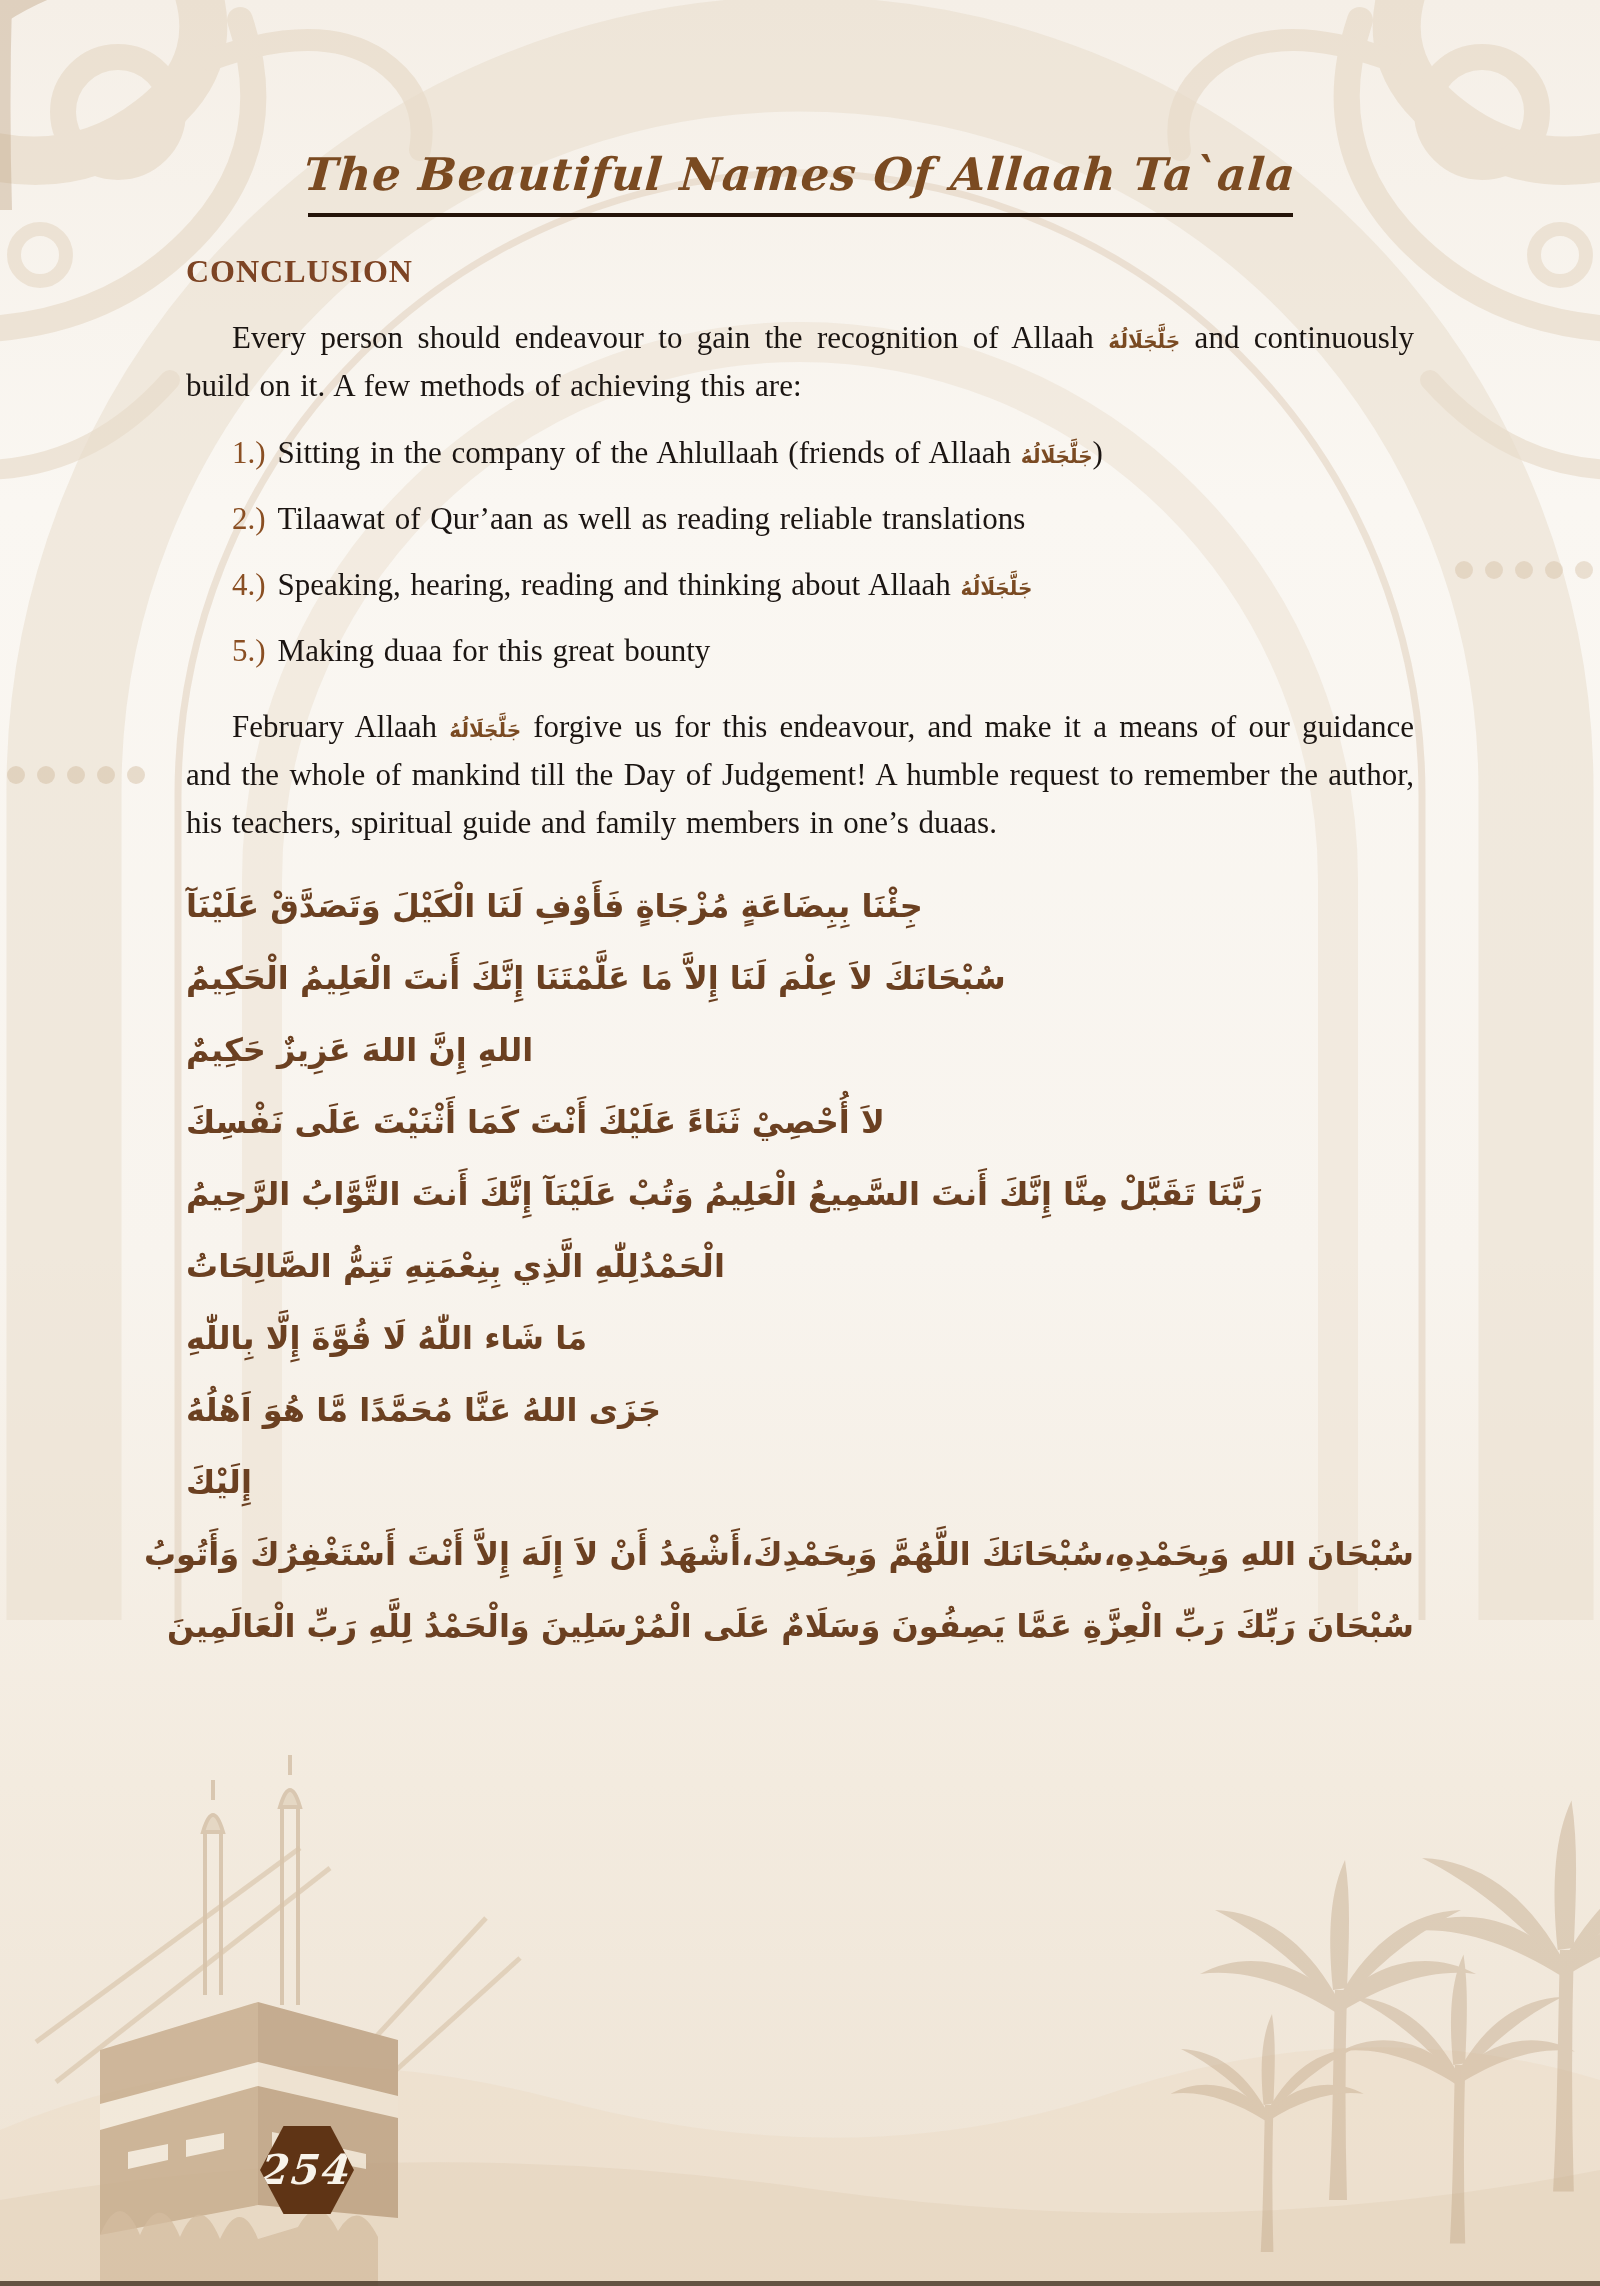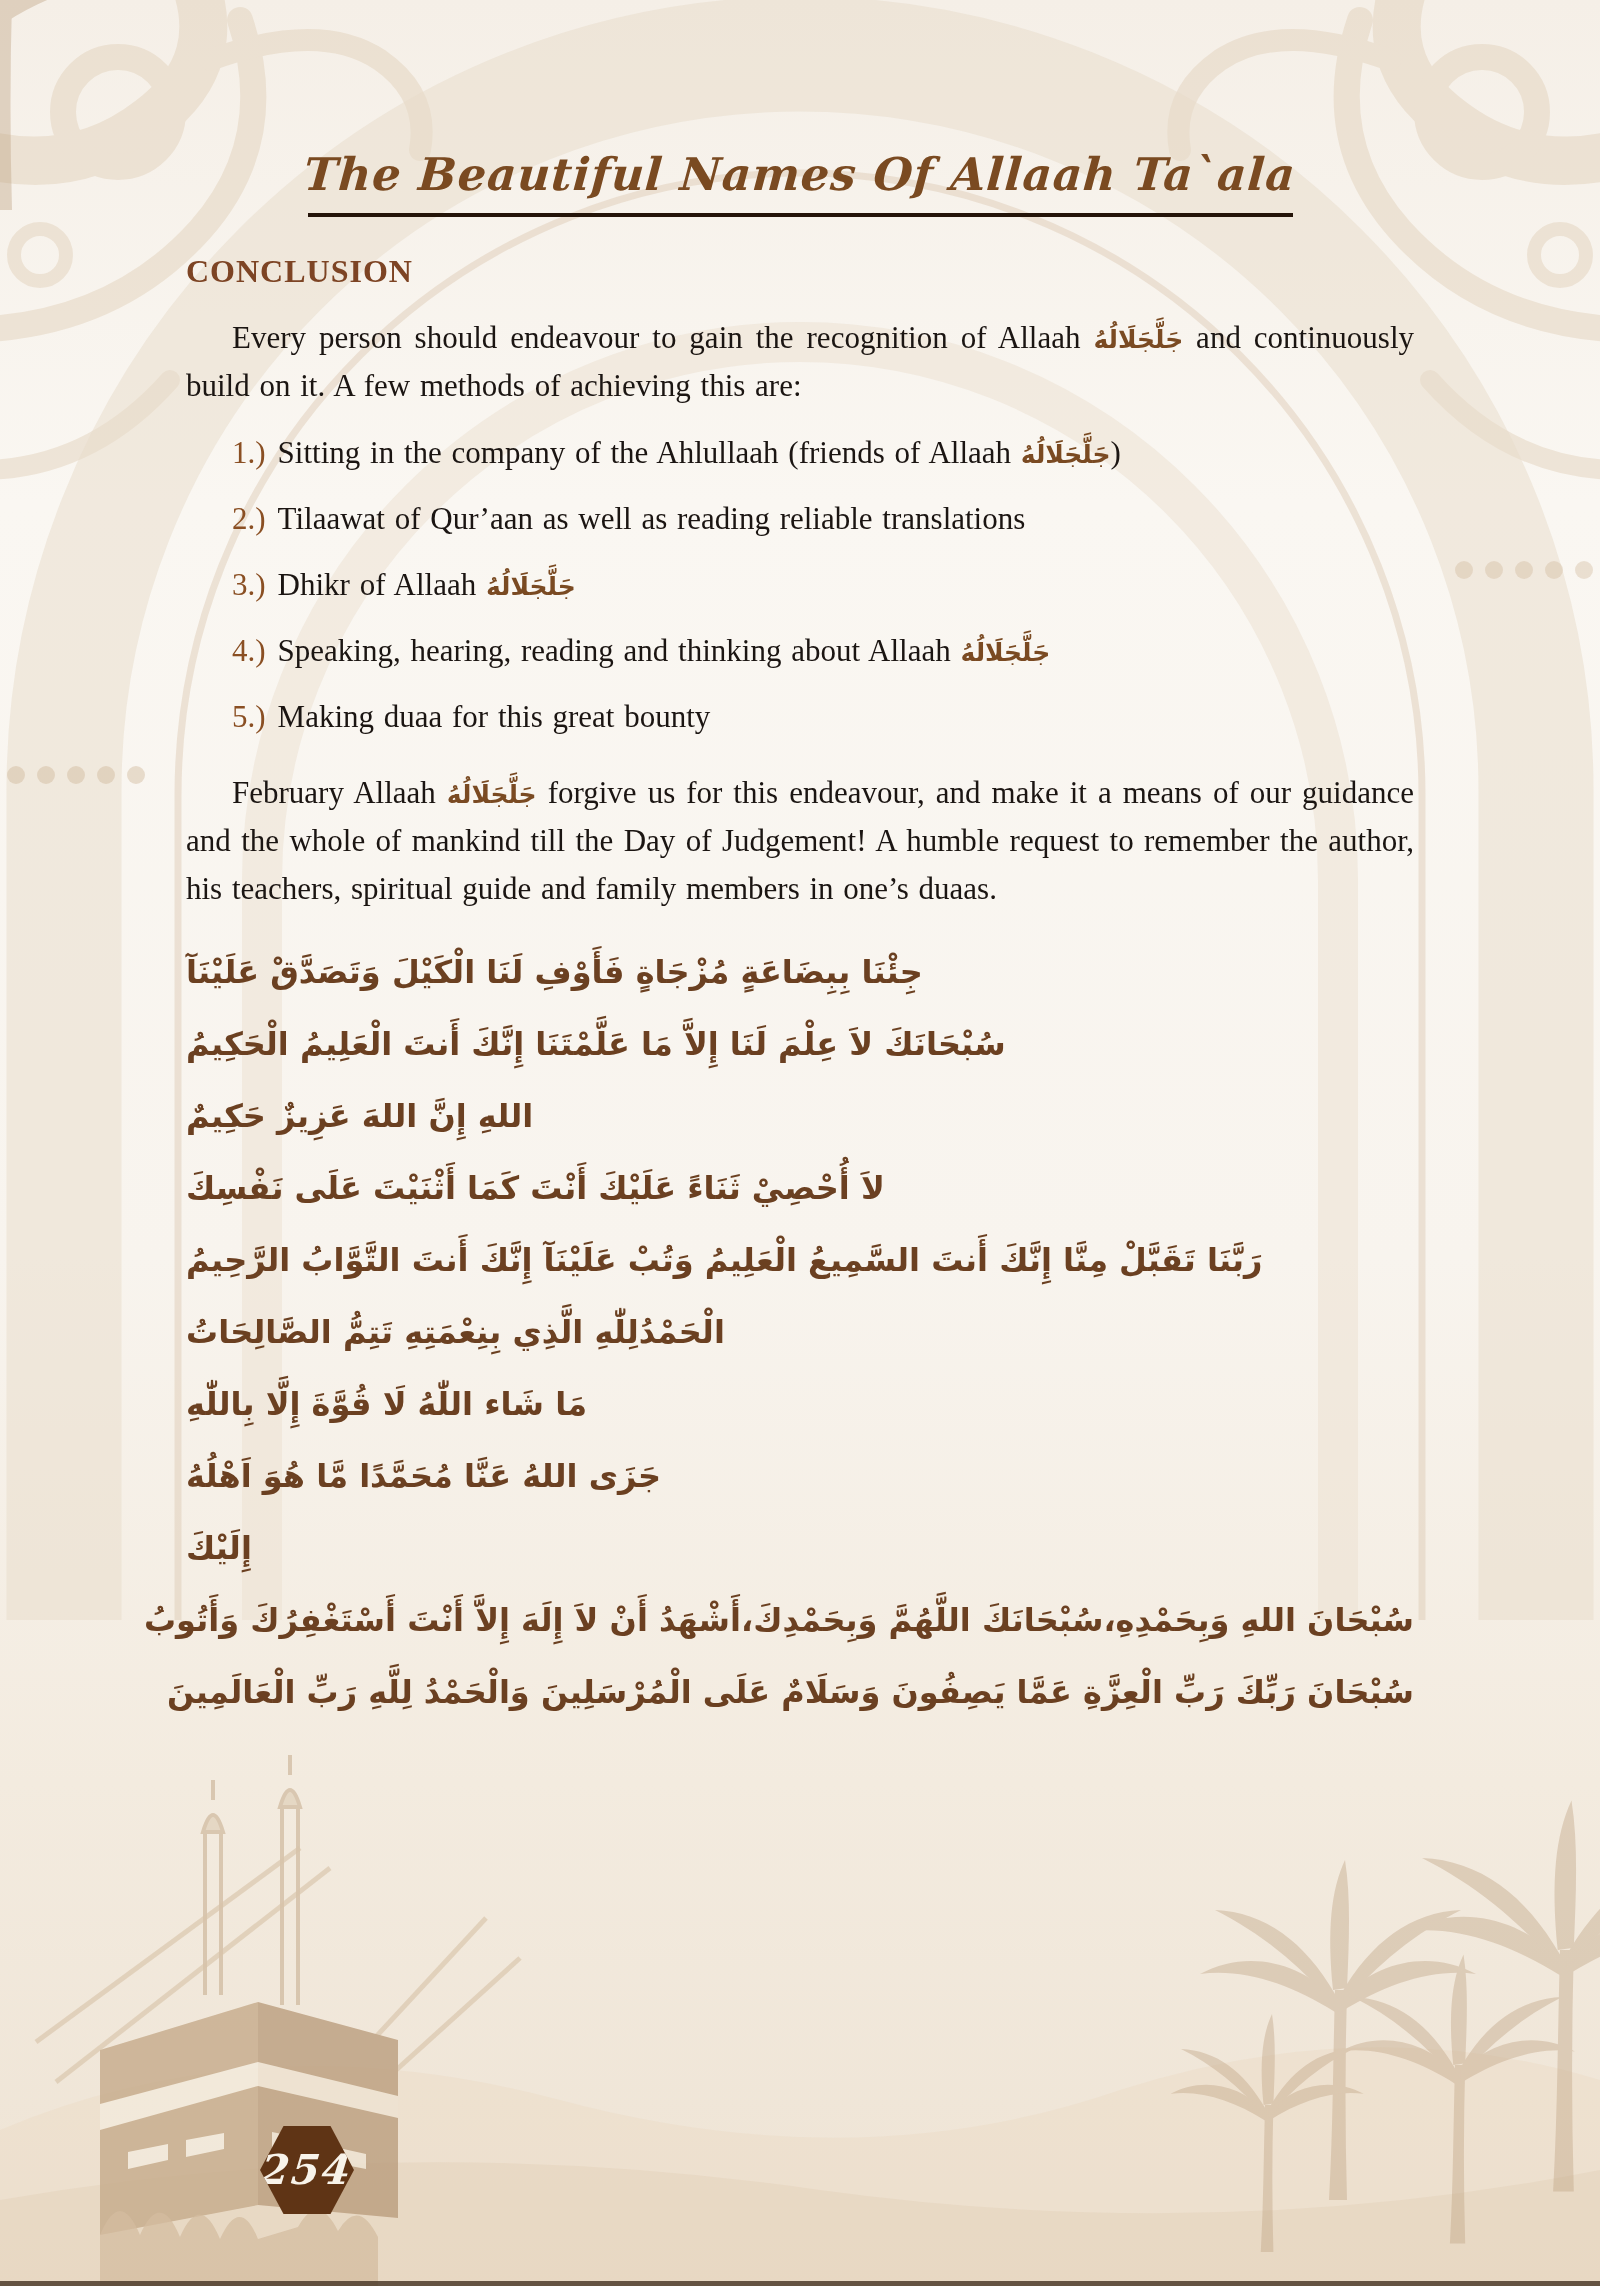--- a/index.html
+++ b/index.html
@@ -19,21 +19,21 @@
     margin:36px 0 0;text-align:left;font-size:32px;font-weight:bold;
     color:#7d4424;letter-spacing:1px;
   }
   .body-text{
     margin:0;font-size:31px;line-height:1.55;color:#1b1512;
     text-align:justify;word-spacing:2px;
   }
   .indent{text-indent:46px;}
   .intro{margin-top:24px;}
   .closing{margin-top:28px;}
-  .hon{color:#7a4a22;font-family:"DejaVu Sans",sans-serif;font-size:25px;font-weight:bold;}
+  .hon{color:#7a4a22;font-family:"DejaVu Sans",sans-serif;font-size:20px;font-weight:bold;}
   .num{color:#8a4f23;margin-right:12px;}
   .list{margin-top:19px;}
   .list-item{margin-top:18px;}
   .arabic{
     margin-top:36px;direction:rtl;text-align:left;color:#6b4021;
     font-family:"DejaVu Sans",sans-serif;font-weight:bold;
   }
   .ar{font-size:32px;line-height:46px;margin:26px 0;white-space:nowrap;}
   .badge{
     position:absolute;left:260px;top:2126px;width:94px;height:88px;
@@ -135,21 +135,20 @@
   <div class="content">
     <h1 class="title">The Beautiful Names Of Allaah Ta`ala</h1>
     <div class="rule"></div>
     <h2 class="heading">CONCLUSION</h2>
 
     <p class="body-text indent intro"><span>Every person should endeavour to gain the recognition of Allaah </span><span class="hon">جَلَّجَلَالُهُ</span><span> and continuously build on it. A few methods of achieving this are:</span></p>
 
     <div class="list">
       <p class="body-text indent list-item"><span class="num">1.)</span><span>Sitting in the company of the Ahlullaah (friends of Allaah </span><span class="hon">جَلَّجَلَالُهُ</span><span>)</span></p>
       <p class="body-text indent list-item"><span class="num">2.)</span><span>Tilaawat of Qur’aan as well as reading reliable translations</span><span class="hon"></span><span></span></p>
-      <p class="body-text indent list-item"><span class="num">3.)</span><span>Dhikr of Allaah </span><span class="hon">جَلَّجَلَالُهُ</span><span></span></p>
       <p class="body-text indent list-item"><span class="num">4.)</span><span>Speaking, hearing, reading and thinking about Allaah </span><span class="hon">جَلَّجَلَالُهُ</span><span></span></p>
       <p class="body-text indent list-item"><span class="num">5.)</span><span>Making duaa for this great bounty</span><span class="hon"></span><span></span></p>
     </div>
 
     <p class="body-text indent closing"><span>February Allaah </span><span class="hon">جَلَّجَلَالُهُ</span><span> forgive us for this endeavour, and make it a means of our guidance and the whole of mankind till the Day of Judgement! A humble request to remember the author, his teachers, spiritual guide and family members in one’s duaas.</span></p>
 
     <div class="arabic">
       <div class="ar">جِئْنَا بِبِضَاعَةٍ مُزْجَاةٍ فَأَوْفِ لَنَا الْكَيْلَ وَتَصَدَّقْ عَلَيْنَآ</div>
       <div class="ar">سُبْحَانَكَ لاَ عِلْمَ لَنَا إِلاَّ مَا عَلَّمْتَنَا إِنَّكَ أَنتَ الْعَلِيمُ الْحَكِيمُ</div>
       <div class="ar">اللهِ إِنَّ اللهَ عَزِيزٌ حَكِيمٌ</div>

